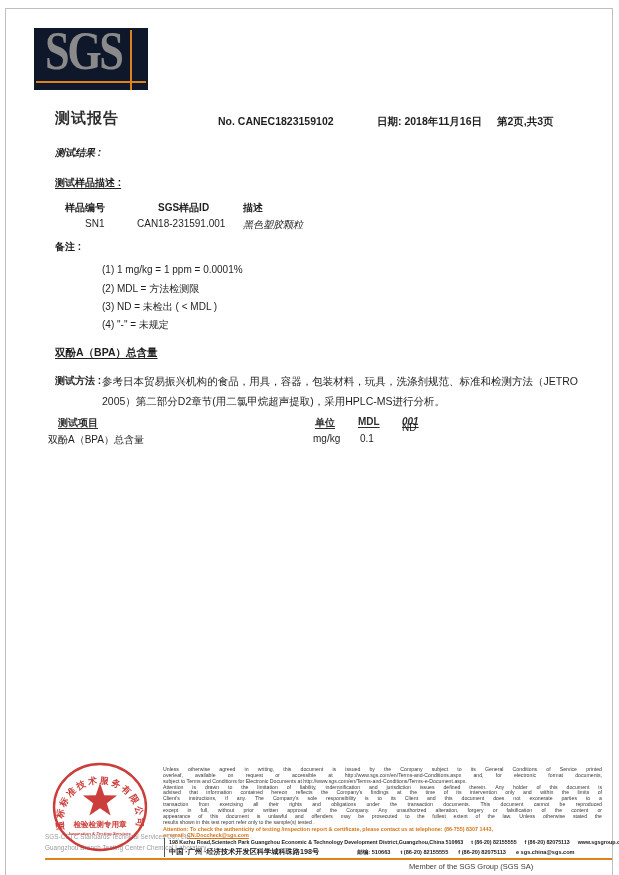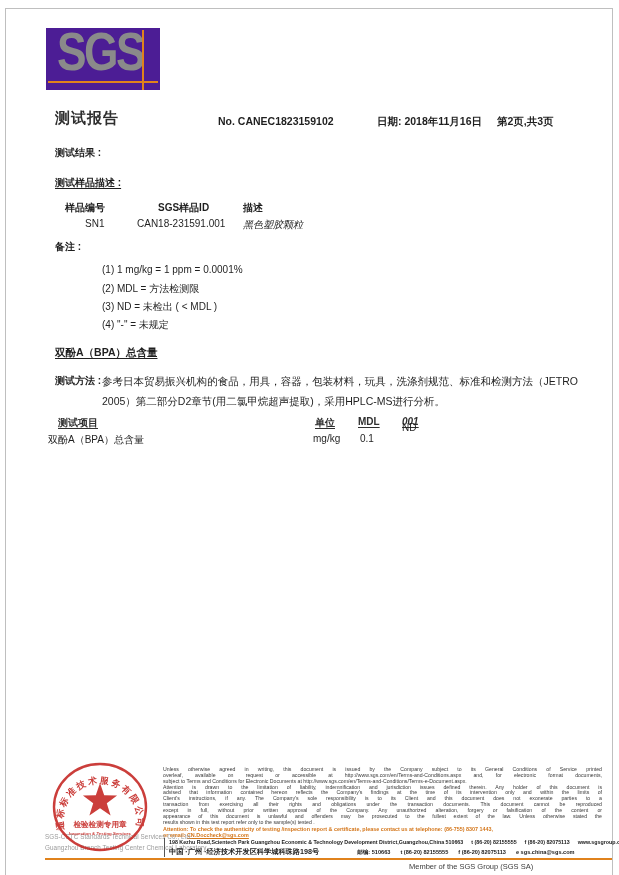--- a/index.html
+++ b/index.html
@@ -2,21 +2,21 @@
 <html><head>
 <meta charset="utf-8">
 <style>
   * { margin:0; padding:0; box-sizing:border-box; }
   html,body { width:619px; height:875px; background:#fff; overflow:hidden;
               font-family:"Liberation Sans","DejaVu Sans",sans-serif; color:#2e2e2e; }
   .abs { position:absolute; }
   .page-border { position:absolute; left:5px; top:8px; width:608px; height:900px;
                  border:1px solid #bfbfbf; }
   
-  .logo-block { left:46px; top:28px; width:114px; height:62px; background:#4c1d95; }
+  .logo-block { left:34px; top:28px; width:114px; height:62px; background:#0f172a;font-family:Liberation Serif, serif; }
   .logo-text { position:absolute; left:11px; top:-8px; font-size:54px; font-weight:bold;
                color:#8a8a8a; letter-spacing:-3px; transform:scaleX(0.82); transform-origin:left top; }
   .logo-underline { position:absolute; left:2px; top:53px; width:110px; height:2px; }
   .logo-vline { position:absolute; left:96px; top:2px; width:1.5px; height:60px; }
   .report-title { left:55px; top:109px; font-size:15px; font-weight:bold; letter-spacing:1px; }
   .hmeta { top:115px; font-size:10.5px; font-weight:600; color:#1f1f1f; }
   
   .lbl { font-size:10px; font-weight:600; color:#1f1f1f; }
   .val { font-size:10px; color:#1f1f1f; }
   .und { text-decoration:underline; text-underline-offset:2px; }
@@ -51,21 +51,21 @@
   <div class="logo-text">SGS</div>
   <div class="logo-underline" style="background:#e0821c;"></div>
   <div class="logo-vline" style="background:#e0821c;"></div>
 </div>
 
 <div class="abs report-title">测试报告</div>
 <div class="abs hmeta" style="left:218px;">No. CANEC1823159102</div>
 <div class="abs hmeta" style="left:377px;">日期: 2018年11月16日</div>
 <div class="abs hmeta" style="left:497px;">第2页,共3页</div>
 
-<div class="abs lbl" style="left:55px; top:146px;">测试结果 :</div>
+<div class="abs lbl" style="left:55px; top:146px;font-style:italic;">测试结果 :</div>
 <div class="abs lbl und" style="left:55px; top:176px;">测试样品描述 :</div>
 
 <div class="abs lbl" style="left:65px; top:201px;">样品编号</div>
 <div class="abs lbl" style="left:158px; top:201px;">SGS样品ID</div>
 <div class="abs lbl" style="left:243px; top:201px;">描述</div>
 <div class="abs val" style="left:85px; top:218px;text-align:center;">SN1</div>
 <div class="abs val" style="left:137px; top:218px;">CAN18-231591.001</div>
 <div class="abs val" style="left:243px; top:218px;font-style:italic;">黑色塑胶颗粒</div>
 
 <div class="abs lbl" style="left:55px; top:240px;">备注 :</div>

